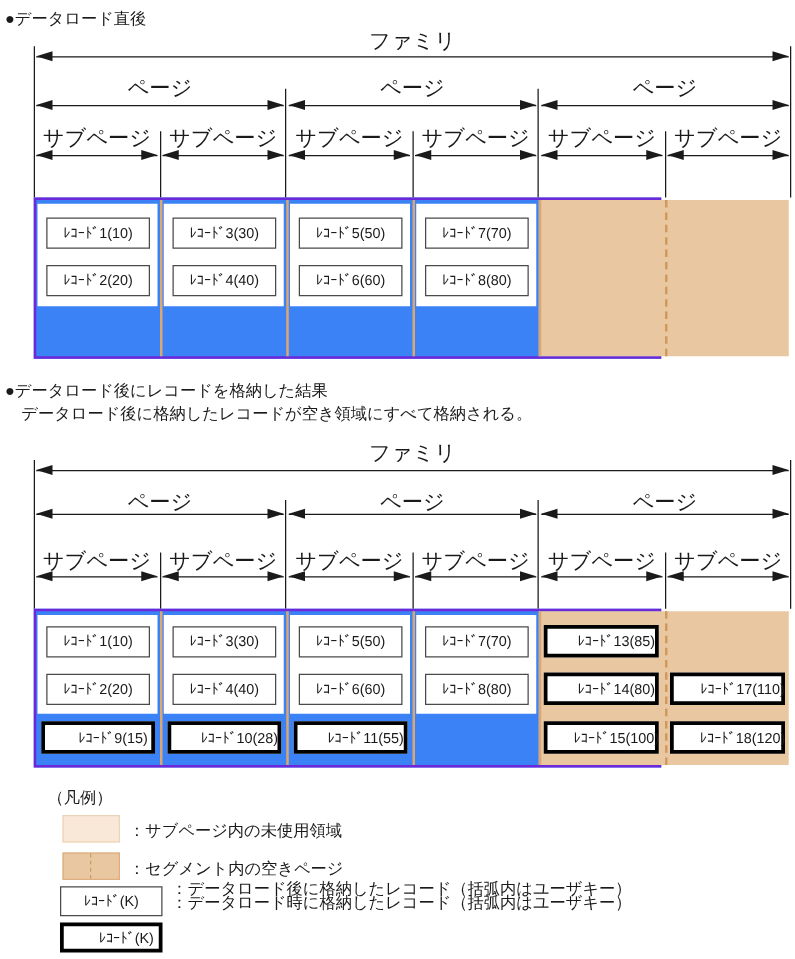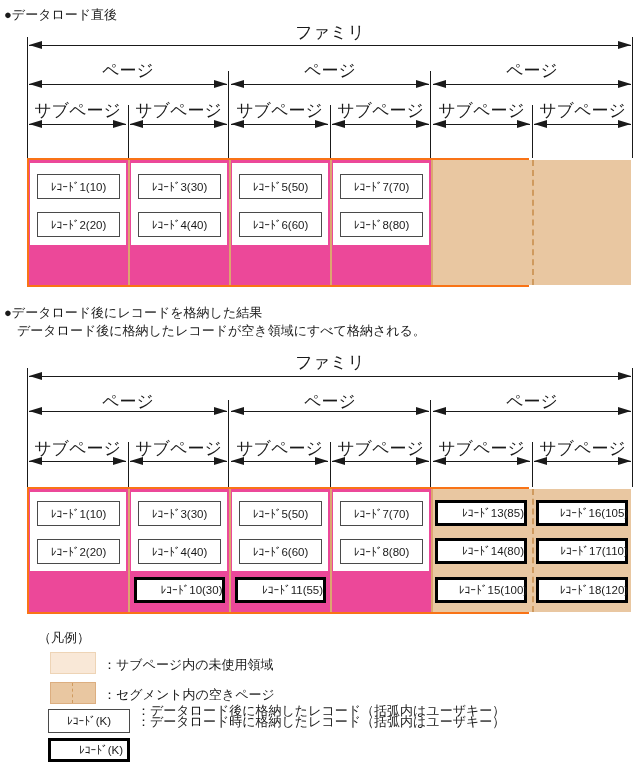--- a/index.html
+++ b/index.html
@@ -6,21 +6,21 @@
   .page{position:relative;width:636px;height:767px;background:#fff;
         font-family:"Liberation Sans",sans-serif;color:#1a1a1a;overflow:hidden;}
   .t{position:absolute;font-size:13px;white-space:nowrap;}
   .lbl{position:absolute;font-size:17px;text-align:center;white-space:nowrap;}
   .arrow{position:absolute;height:0;border-top:1.5px solid #1a1a1a;}
   .arrow::before{content:"";position:absolute;left:0;top:-5.2px;width:0;height:0;
      border-top:4.5px solid transparent;border-bottom:4.5px solid transparent;border-right:13px solid #1a1a1a;}
   .arrow::after{content:"";position:absolute;right:0;top:-5.2px;width:0;height:0;
      border-top:4.5px solid transparent;border-bottom:4.5px solid transparent;border-left:13px solid #1a1a1a;}
   .vline{position:absolute;width:0;border-left:1.5px solid #1a1a1a;}
-  .grid{position:absolute;left:27px;width:502px;border:2px solid #f97316;background:#ec4899;box-sizing:border-box;}
+  .grid{position:absolute;left:27px;width:502px;border:2px solid #6d28d9;background:#3b82f6;box-sizing:border-box;}
   .white-col{position:absolute;background:#ffffff;}
   .free{position:absolute;background:#e9c7a1;}
   .sep{position:absolute;top:0;height:100%;width:0;border-left:2px solid #dca670;}
   .sep-d{border-left:2px dashed #cf9a5e;}
   .rec{position:absolute;background:#fff;border:1.5px solid #4a4a4a;font-size:11.5px;
        display:flex;align-items:center;justify-content:center;white-space:nowrap;box-sizing:border-box;}
   .rec.thick{border:3px solid #000;padding-left:24px;}
   .sw{position:absolute;width:46px;height:22px;box-sizing:border-box;}
   .sw-unused{background:#f9e8d7;border:1px solid #eed4b6;}
   .sw-free{background:#e9c7a1;border:1px solid #dcae80;}
@@ -124,32 +124,32 @@
     <div class="white-col" style="left:203px;top:3px;width:96px;height:79px;"></div>
     <div class="white-col" style="left:304px;top:3px;width:96px;height:79px;"></div>
     <div class="sep" style="left:99px;"></div>
     <div class="sep" style="left:200px;"></div>
     <div class="sep" style="left:301px;"></div>
     <div class="sep" style="left:402px;"></div>
     <div class="sep sep-d" style="left:503px;"></div>
 
     <div class="rec" style="left:8px;top:12px;width:83px;height:25px;">ﾚｺｰﾄﾞ1(10)</div>
     <div class="rec" style="left:8px;top:50px;width:83px;height:25px;">ﾚｺｰﾄﾞ2(20)</div>
+    <div class="rec thick" style="left:4px;top:88px;width:91px;height:26px;">ﾚｺｰﾄﾞ9(15)</div>
     <div class="rec" style="left:109px;top:12px;width:83px;height:25px;">ﾚｺｰﾄﾞ3(30)</div>
     <div class="rec" style="left:109px;top:50px;width:83px;height:25px;">ﾚｺｰﾄﾞ4(40)</div>
-    <div class="rec thick" style="left:105px;top:88px;width:91px;height:26px;">ﾚｺｰﾄﾞ10(30)</div>
+    <div class="rec thick" style="left:105px;top:88px;width:91px;height:26px;">ﾚｺｰﾄﾞ10(28)</div>
     <div class="rec" style="left:210px;top:12px;width:83px;height:25px;">ﾚｺｰﾄﾞ5(50)</div>
     <div class="rec" style="left:210px;top:50px;width:83px;height:25px;">ﾚｺｰﾄﾞ6(60)</div>
     <div class="rec thick" style="left:206px;top:88px;width:91px;height:26px;">ﾚｺｰﾄﾞ11(55)</div>
     <div class="rec" style="left:311px;top:12px;width:83px;height:25px;">ﾚｺｰﾄﾞ7(70)</div>
     <div class="rec" style="left:311px;top:50px;width:83px;height:25px;">ﾚｺｰﾄﾞ8(80)</div>
     <div class="rec thick" style="left:406px;top:11px;width:92px;height:26px;">ﾚｺｰﾄﾞ13(85)</div>
     <div class="rec thick" style="left:406px;top:49px;width:92px;height:26px;">ﾚｺｰﾄﾞ14(80)</div>
     <div class="rec thick" style="left:406px;top:88px;width:92px;height:26px;">ﾚｺｰﾄﾞ15(100)</div>
-    <div class="rec thick" style="left:507px;top:11px;width:92px;height:26px;">ﾚｺｰﾄﾞ16(105)</div>
     <div class="rec thick" style="left:507px;top:49px;width:92px;height:26px;">ﾚｺｰﾄﾞ17(110)</div>
     <div class="rec thick" style="left:507px;top:88px;width:92px;height:26px;">ﾚｺｰﾄﾞ18(120)</div>
   </div>
 
   <div class="t" style="left:38px;top:629px;">（凡例）</div>
 
   <div class="sw sw-unused" style="left:50px;top:652px;"></div>
   <div class="t" style="left:103px;top:656px;">：サブページ内の未使用領域</div>
 
   <div class="sw sw-free" style="left:50px;top:682px;"></div>

